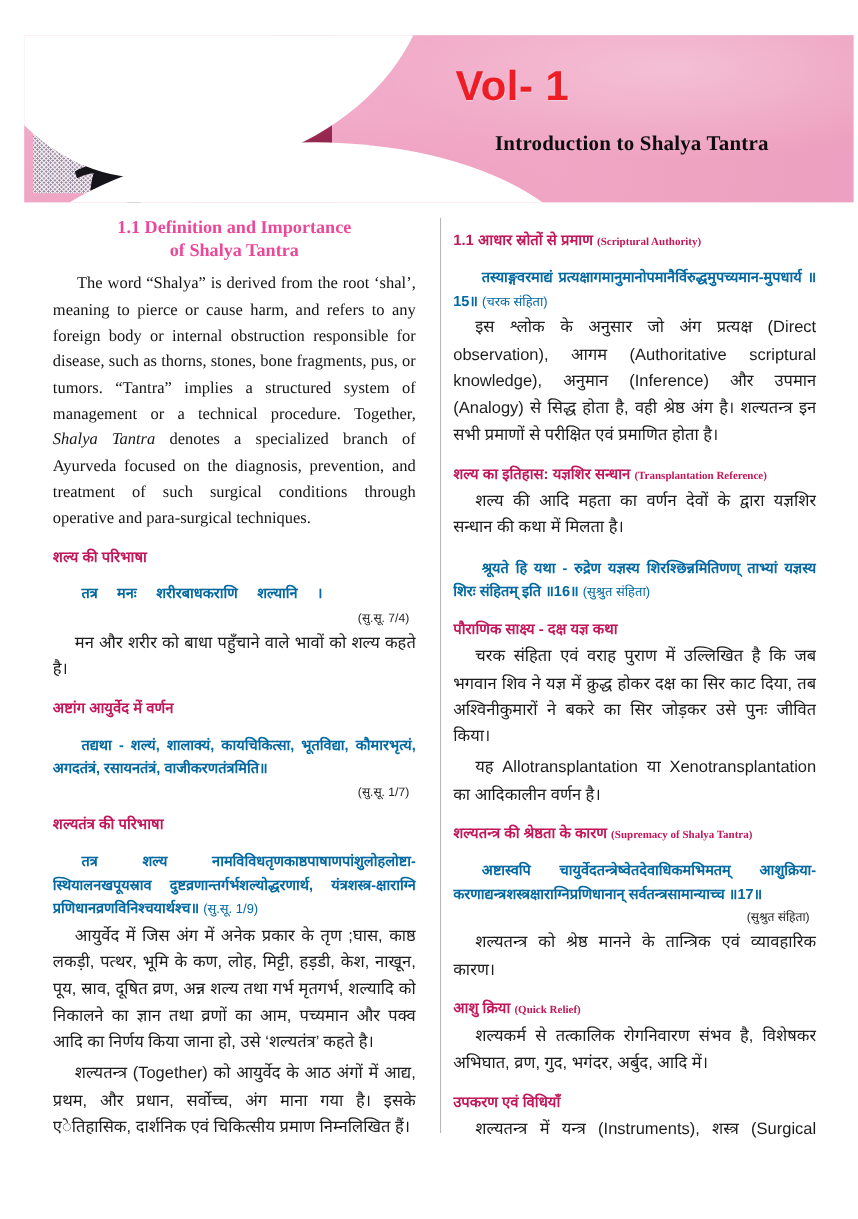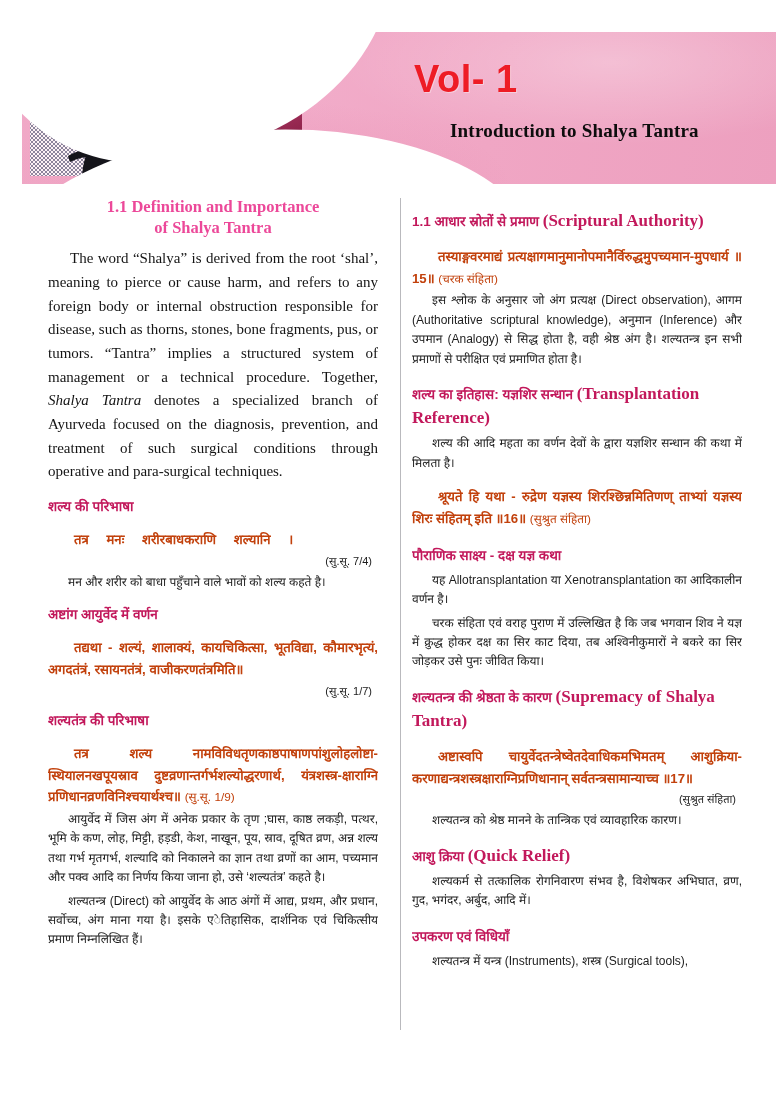--- a/index.html
+++ b/index.html
@@ -194,47 +194,47 @@
   .h-hi {
     color: #c2185b;
     font-family: "Liberation Sans", "DejaVu Sans", sans-serif;
     font-weight: bold;
     font-size: 13.5px;
     line-height: 1.42;
     margin: 13px 0 4px 0;
   }
   .h-hi .en {
     font-family: "Liberation Serif", serif;
-    font-size: 17px;
+    font-size: 10px;
   }
   .p-en {
     font-family: "Liberation Serif", serif;
     font-size: 15px;
     line-height: 1.58;
     color: #141414;
     text-align: justify;
     margin: 0 0 6px 0;
     text-indent: 22px;
   }
   .p-en i { font-style: italic; }
   .p-hi {
     font-family: "Liberation Sans", "DejaVu Sans", sans-serif;
-    font-size: 12px;
+    font-size: 15px;
     line-height: 1.62;
     color: #1c1c1c;
     text-align: justify;
     margin: 0 0 4px 0;
     text-indent: 20px;
   }
   .shloka {
     font-family: "Liberation Sans", "DejaVu Sans", sans-serif;
     font-weight: bold;
     font-size: 13.2px;
     line-height: 1.64;
-    color: #c2410c;
+    color: #0369a1;
     text-align: justify;
     margin: 13px 0 2px 0;
     text-indent: 26px;
   }
   .shloka-spaced {
     text-align: justify;
     text-indent: 26px;
     word-spacing: 14px;
   }
   .cite {
@@ -322,36 +322,36 @@
       <p class="p-hi">मन और शरीर को बाधा पहुँचाने वाले भावों को शल्य कहते है।</p>
 
       <div class="h-hi">अष्टांग आयुर्वेद में वर्णन</div>
       <div class="shloka">तद्यथा - शल्यं, शालाक्यं, कायचिकित्सा, भूतविद्या, कौमारभृत्यं, अगदतंत्रं, रसायनतंत्रं, वाजीकरणतंत्रमिति॥</div>
       <div class="cite">(सु.सू. 1/7)</div>
 
       <div class="h-hi">शल्यतंत्र की परिभाषा</div>
       <div class="shloka"><span>तत्र शल्य नामविविधतृणकाष्ठपाषाणपांशुलोहलोष्टा-स्थियालनखपूयस्राव दुष्टव्रणान्तर्गर्भशल्योद्धरणार्थ, यंत्रशस्त्र-क्षाराग्नि प्रणिधानव्रणविनिश्चयार्थश्च॥</span> <span class="cite-inline">(सु.सू. 1/9)</span></div>
       <p class="p-hi">आयुर्वेद में जिस अंग में अनेक प्रकार के तृण ;घास, काष्ठ लकड़ी, पत्थर, भूमि के कण, लोह, मिट्टी, हड़डी, केश, नाखून, पूय, स्राव, दूषित व्रण, अन्न शल्य तथा गर्भ मृतगर्भ, शल्यादि को निकालने का ज्ञान तथा व्रणों का आम, पच्यमान और पक्व आदि का निर्णय किया जाना हो, उसे ‘शल्यतंत्र’ कहते है।</p>
 
-      <p class="p-hi">शल्यतन्त्र (Direct) को आयुर्वेद के आठ अंगों में आद्य, प्रथम, और प्रधान, सर्वोच्च, अंग माना गया है। इसके एेतिहासिक, दार्शनिक एवं चिकित्सीय प्रमाण निम्नलिखित हैं।</p>
+      <p class="p-hi">शल्यतन्त्र (Together) को आयुर्वेद के आठ अंगों में आद्य, प्रथम, और प्रधान, सर्वोच्च, अंग माना गया है। इसके एेतिहासिक, दार्शनिक एवं चिकित्सीय प्रमाण निम्नलिखित हैं।</p>
     </div>
 
     <div class="col col-right">
 
       <div class="h-hi"><span>1.1 आधार स्रोतों से प्रमाण </span><span class="en">(Scriptural Authority)</span></div>
       <div class="shloka"><span>तस्याङ्गवरमाद्यं प्रत्यक्षागमानुमानोपमानैर्विरुद्धमुपच्यमान-मुपधार्य ॥15॥</span> <span class="cite-inline">(चरक संहिता)</span></div>
       <p class="p-hi">इस श्लोक के अनुसार जो अंग प्रत्यक्ष (Direct observation), आगम (Authoritative scriptural knowledge), अनुमान (Inference) और उपमान (Analogy) से सिद्ध होता है, वही श्रेष्ठ अंग है। शल्यतन्त्र इन सभी प्रमाणों से परीक्षित एवं प्रमाणित होता है।</p>
 
       <div class="h-hi"><span>शल्य का इतिहास: यज्ञशिर सन्धान </span><span class="en">(Transplantation Reference)</span></div>
       <p class="p-hi">शल्य की आदि महता का वर्णन देवों के द्वारा यज्ञशिर सन्धान की कथा में मिलता है।</p>
       <div class="shloka"><span>श्रूयते हि यथा - रुद्रेण यज्ञस्य शिरश्छिन्नमितिणण् ताभ्यां यज्ञस्य शिरः संहितम् इति ॥16॥</span> <span class="cite-inline">(सुश्रुत संहिता)</span></div>
 
       <div class="h-hi"><span>पौराणिक साक्ष्य - दक्ष यज्ञ कथा</span><span class="en"></span></div>
+      <p class="p-hi">चरक संहिता एवं वराह पुराण में उल्लिखित है कि जब भगवान शिव ने यज्ञ में क्रुद्ध होकर दक्ष का सिर काट दिया, तब अश्विनीकुमारों ने बकरे का सिर जोड़कर उसे पुनः जीवित किया।</p>
       <p class="p-hi">यह Allotransplantation या Xenotransplantation का आदिकालीन वर्णन है।</p>
-      <p class="p-hi">चरक संहिता एवं वराह पुराण में उल्लिखित है कि जब भगवान शिव ने यज्ञ में क्रुद्ध होकर दक्ष का सिर काट दिया, तब अश्विनीकुमारों ने बकरे का सिर जोड़कर उसे पुनः जीवित किया।</p>
 
       <div class="h-hi"><span>शल्यतन्त्र की श्रेष्ठता के कारण </span><span class="en">(Supremacy of Shalya Tantra)</span></div>
       <div class="shloka">अष्टास्वपि चायुर्वेदतन्त्रेष्वेतदेवाधिकमभिमतम् आशुक्रिया-करणाद्यन्त्रशस्त्रक्षाराग्निप्रणिधानान् सर्वतन्त्रसामान्याच्च ॥17॥</div>
       <div class="cite">(सुश्रुत संहिता)</div>
       <p class="p-hi">शल्यतन्त्र को श्रेष्ठ मानने के तान्त्रिक एवं व्यावहारिक कारण।</p>
 
       <div class="h-hi"><span>आशु क्रिया </span><span class="en">(Quick Relief)</span></div>
       <p class="p-hi">शल्यकर्म से तत्कालिक रोगनिवारण संभव है, विशेषकर अभिघात, व्रण, गुद, भगंदर, अर्बुद, आदि में।</p>
 
       <div class="h-hi"><span>उपकरण एवं विधियाँ</span><span class="en"></span></div>

